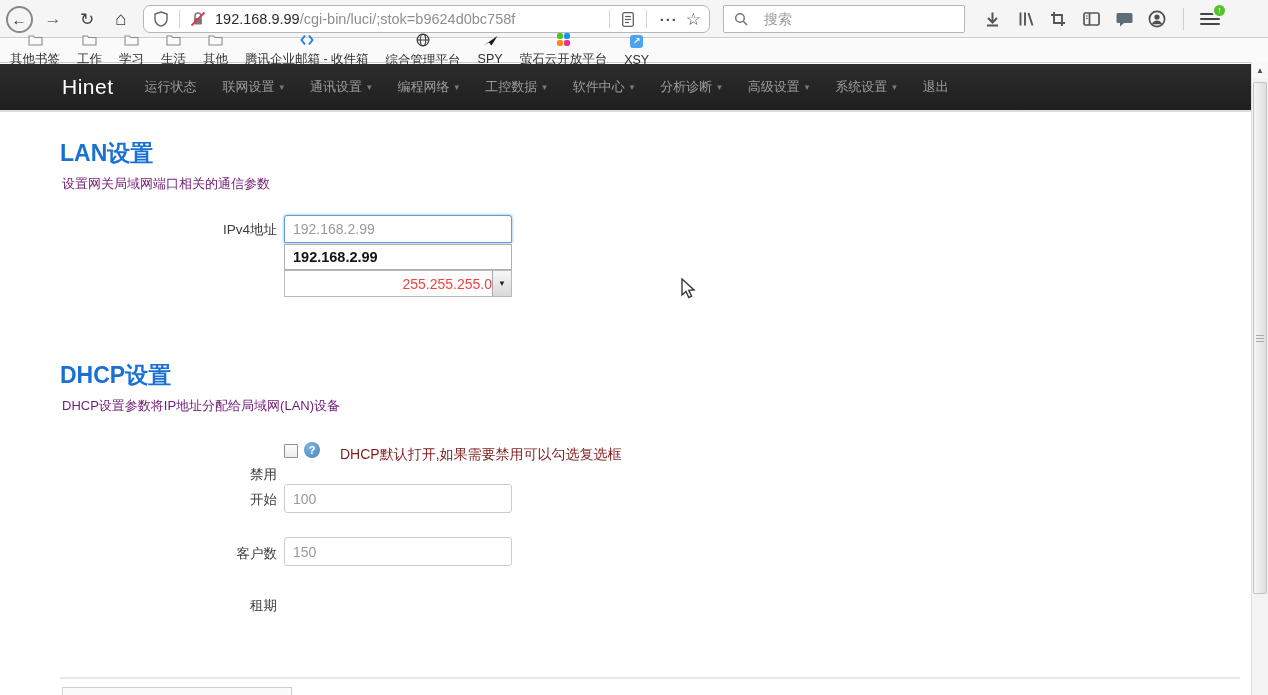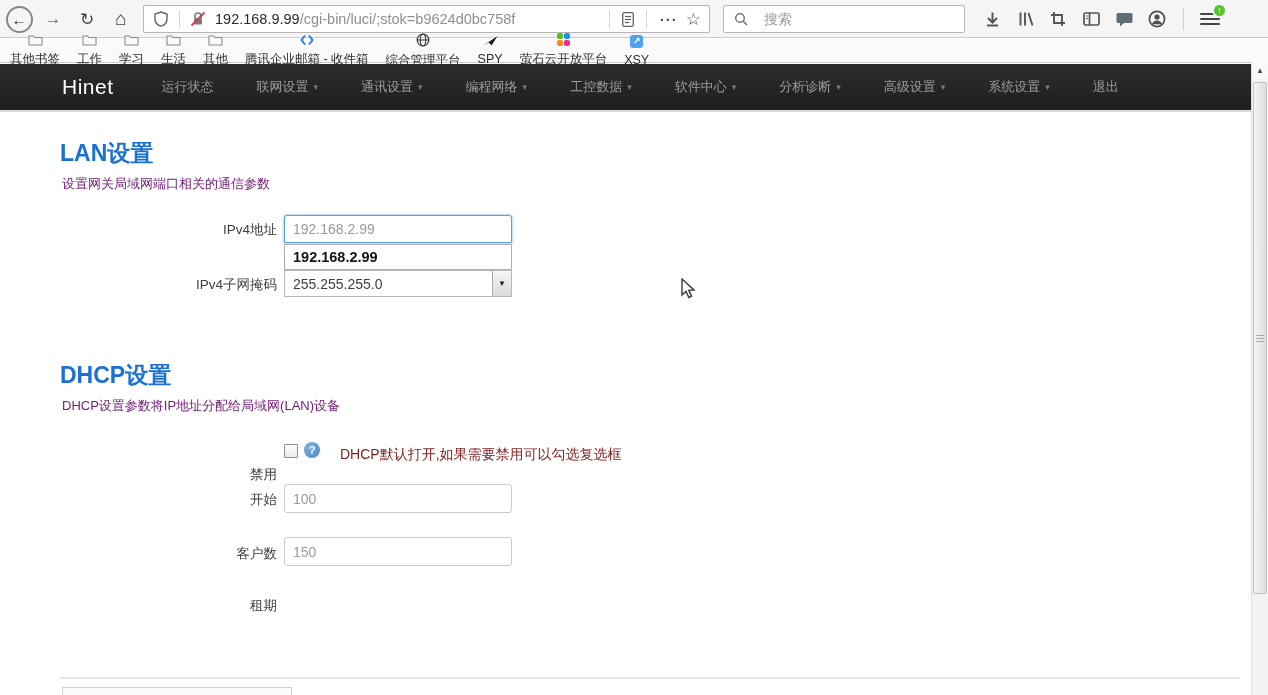--- a/index.html
+++ b/index.html
@@ -6,21 +6,21 @@
   html,body { background:#fff; }
   body { font-family:"Liberation Sans","DejaVu Sans",sans-serif; }
   .screen { position:relative; width:1268px; height:695px; overflow:hidden; background:#fff; }
 
   
   .toolbar { position:absolute; left:0; top:0; width:1268px; height:38px; background:#f5f5f6; border-bottom:1px solid #cccccc; }
   .nav-btns { position:absolute; left:4px; top:0; height:38px; display:flex; align-items:center; gap:4px; }
   .tb-btn { width:30px; height:30px; display:flex; align-items:center; justify-content:center; color:#3f3f3f; font-size:17px; }
   .back-circle { width:27px; height:27px; border:2px solid #888; border-radius:50%; display:flex; align-items:center; justify-content:center; font-size:15px; color:#2e2e2e; background:#f5f5f6; }
   .fwd { color:#6a6a6a; }
-  .urlbar { position:absolute; left:143px; top:5px; width:567px; height:28px; background:#fff; border:1px solid #b6b6b6; border-radius:2px; display:flex; align-items:center; }
+  .urlbar { position:absolute; left:143px; top:5px; width:567px; height:28px; background:#fff; border:1px solid #b6b6b6; border-radius:7px; display:flex; align-items:center; }
   .urlbar .sep { width:1px; height:18px; background:#d4d4d4; margin:0 7px; }
   .url-text { font-size:14.5px; white-space:nowrap; overflow:hidden; flex:1;
     -webkit-mask-image:linear-gradient(to right,#000 88%,transparent); mask-image:linear-gradient(to right,#000 88%,transparent); }
   .url-host { color:#2a2a2a; }
   .url-path { color:#8f8f8f; }
   .url-icon { display:flex; align-items:center; justify-content:center; width:22px; }
   .dots { color:#4c4c4c; font-size:15px; letter-spacing:1px; font-weight:bold; padding:0 6px; }
   .star { color:#4c4c4c; font-size:17px; padding:0 8px 0 2px; }
   .searchbox { position:absolute; left:723px; top:5px; width:242px; height:28px; background:#fff; border:1px solid #b6b6b6; border-radius:2px; display:flex; align-items:center; }
   .searchbox input { border:none; outline:none; flex:1; font-size:14px; color:#444; font-family:inherit; background:transparent; }
@@ -33,34 +33,34 @@
   .badge { position:absolute; top:-6px; right:-7px; width:15px; height:15px; background:#57c12e; border:2px solid #f5f5f6; border-radius:50%; color:#fff; font-size:9px; font-weight:bold; display:flex; align-items:center; justify-content:center; line-height:1; }
 
   
   .bmbar { position:absolute; left:0; top:39px; width:1268px; height:24px; background:#fafafa; border-bottom:1px solid #c9c9c9; display:flex; align-items:center; padding-left:10px; gap:17px; }
   .bm { display:flex; align-items:center; gap:5px; font-size:12.5px; color:#2f2f2f; white-space:nowrap;flex-direction:column; }
   .bm-xsy { width:13px; height:13px; border-radius:3px; background:#4da3f0; color:#fff; font-size:9px; display:flex; align-items:center; justify-content:center; font-weight:bold; }
   .dots4 { display:grid; grid-template-columns:6px 6px; grid-template-rows:6px 6px; gap:1px; }
   .dots4 i { border-radius:2px; display:block; }
 
   
-  .navbar { position:absolute; left:0; top:64px; width:1251px; height:48px; background:linear-gradient(#2c2c2c,#1f1f1f); border-bottom:2px solid #dcdcdc; display:flex; align-items:center;gap:17px; }
+  .navbar { position:absolute; left:0; top:64px; width:1251px; height:48px; background:linear-gradient(#2c2c2c,#1f1f1f); border-bottom:2px solid #dcdcdc; display:flex; align-items:center; }
   .brand { color:#ffffff; font-size:21px; font-weight:500; margin-left:62px; margin-right:18px; letter-spacing:0.5px; }
   .nav-item { color:#9c9c9c; font-size:13px; padding:0 13px; display:flex; align-items:center; gap:5px; height:48px; cursor:default; }
   .caret { color:#7c7c7c; font-size:9px; }
 
   
   .sec-title { position:absolute; left:60px; font-size:23px; font-weight:bold; color:#1a71d3; }
   .sec-sub { position:absolute; left:62px; font-size:13px; color:#701a75; }
   .flabel { position:absolute; left:62px; width:215px; text-align:right; font-size:13.5px; color:#3e3e3e; }
   .finput { position:absolute; left:284px; width:228px; height:28px; border:1px solid #cccccc; border-radius:3px; font-size:14px; color:#9a9a9a; padding:0 8px; font-family:inherit; outline:none; background:#fff; }
   .finput.focused { border-color:#5d9fd4; box-shadow:0 0 3px rgba(82,150,220,.8); border-radius:3px 3px 0 0; }
   .suggest { position:absolute; left:284px; top:244px; width:228px; height:26px; background:#fff; border:1px solid #b0b0b0; display:flex; align-items:center; padding-left:8px; font-size:14.5px; font-weight:600; color:#141414; }
   .selectbox { position:absolute; left:284px; top:270px; width:228px; height:27px; border:1px solid #b9b9b9; background:#fff; display:flex; align-items:center; }
-  .selectbox .sel-val { flex:1; font-size:14px; color:#404040; padding-left:8px; }
+  .selectbox .sel-val { flex:1; font-size:14px; color:#ef4444; padding-left:8px;text-align:right; }
   .sel-btn { width:19px; height:100%; background:linear-gradient(#f7f7f7,#d9d9d9); border-left:1px solid #a8a8a8; display:flex; align-items:center; justify-content:center; font-size:8px; color:#222; }
   .checkbox { position:absolute; left:284px; top:444px; width:14px; height:14px; border:1px solid #8f8f8f; background:linear-gradient(#fdfdfd,#ececec); border-radius:1px; }
   .helpicon { position:absolute; left:304px; top:442px; width:16px; height:16px; border-radius:50%; background:radial-gradient(circle at 35% 30%, #7cb3dd, #4b86bd); color:#fff; font-size:11px; font-weight:bold; display:flex; align-items:center; justify-content:center; }
   .hint { position:absolute; left:340px; top:446px; font-size:14px; color:#7f1d1d; }
   .pagehr { position:absolute; left:60px; top:677px; width:1180px; height:2px; background:#e7e7e7; }
   .stubbox { position:absolute; left:62px; top:687px; width:230px; height:10px; border:1px solid #cfcfcf; border-bottom:none; background:#fbfbfb; }
 
   
   .scrollbar { position:absolute; right:0; top:62px; width:17px; height:633px; background:#f3f3f3; border-left:1px solid #dedede; }
   .sb-up { height:16px; display:flex; align-items:center; justify-content:center; font-size:8px; color:#4d4d4d; background:#f8f8f8; }
@@ -286,21 +286,20 @@
       </span>
   </div>
 
   <div class="sec-title" style="top:138px;">LAN设置</div>
   <div class="sec-sub" style="top:175px;">设置网关局域网端口相关的通信参数</div>
 
   <div class="flabel" style="top:221px;">IPv4地址</div>
   <input class="finput focused" style="top: 215px;" value="192.168.2.99">
   <div class="suggest">192.168.2.99</div>
 
-  <div class="flabel" style="top:276px;">IPv4子网掩码</div>
   <div class="selectbox">
     <span class="sel-val">255.255.255.0</span>
     <span class="sel-btn">▼</span>
   </div>
 
   <div class="sec-title" style="top:360px;">DHCP设置</div>
   <div class="sec-sub" style="top:397px;">DHCP设置参数将IP地址分配给局域网(LAN)设备</div>
 
   <div class="flabel" style="top:466px;">禁用</div>
   <span class="checkbox"></span>

